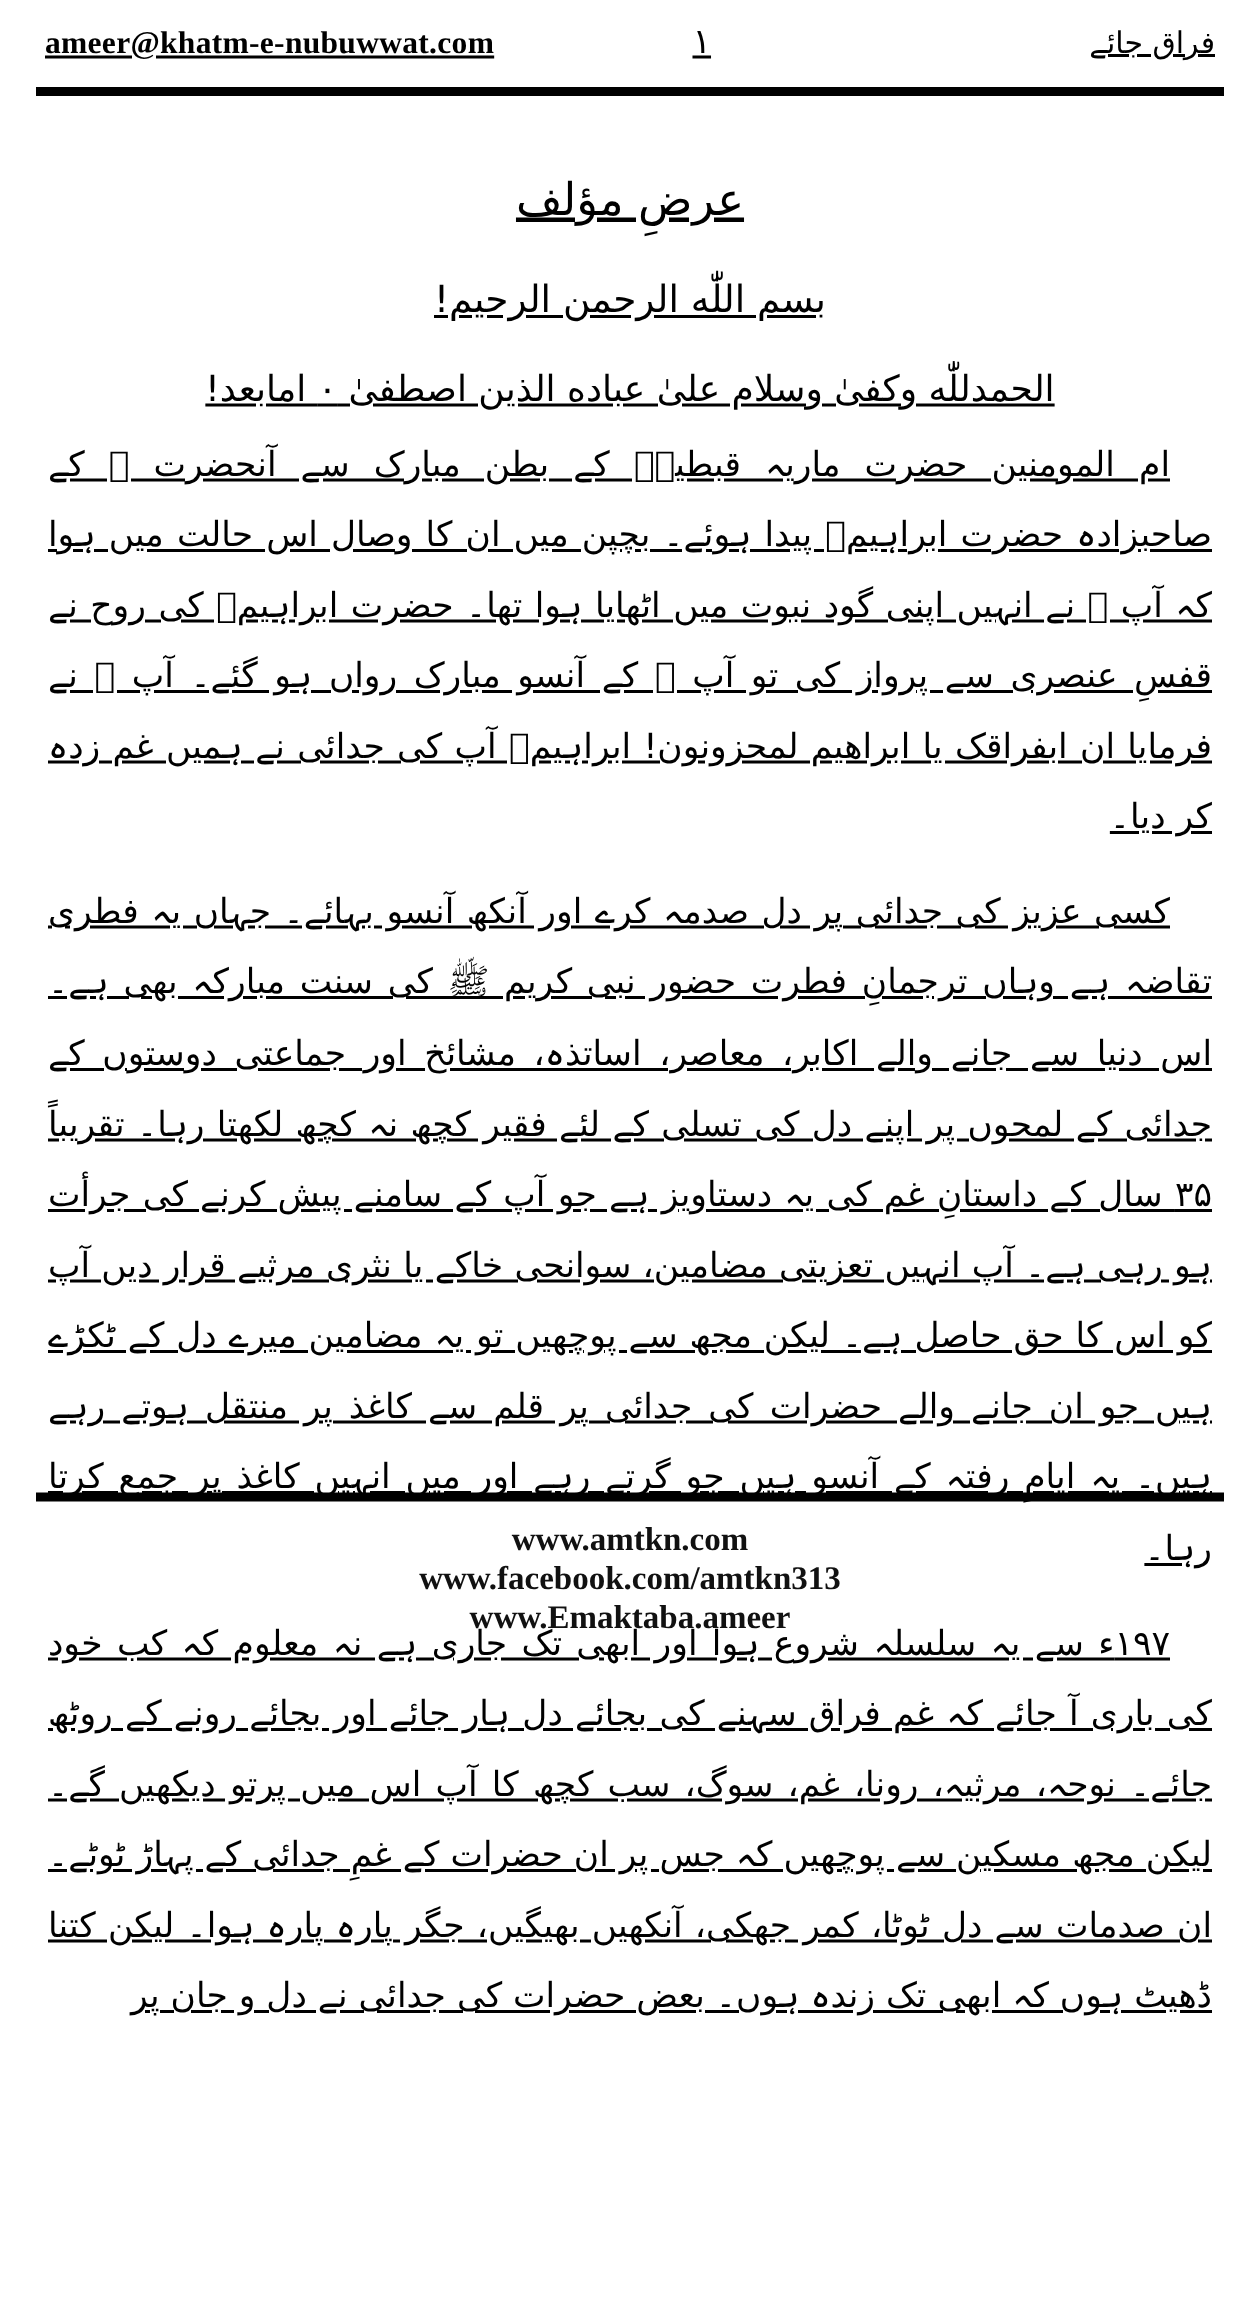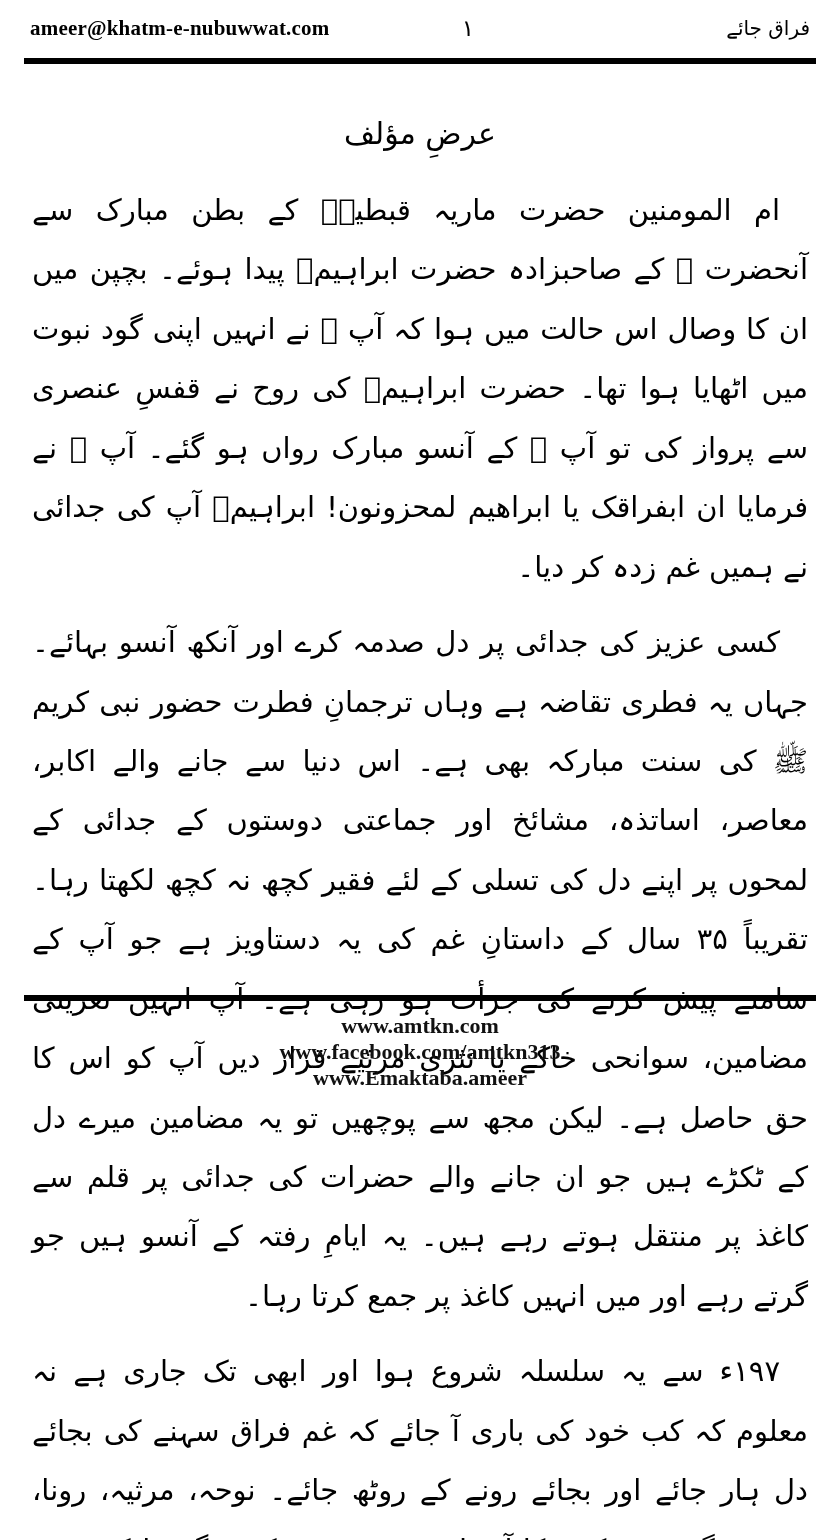--- a/index.html
+++ b/index.html
@@ -15,20 +15,21 @@
     position: relative;
     overflow: hidden;
   }
 
   .page {
     width: 840px;
     height: 1107px;
     position: relative;
     box-sizing: border-box;
     padding: 0 22px;
+    text-decoration: underline;
   }
 
   
   .header {
     display: flex;
     align-items: center;
     justify-content: space-between;
     height: 56px;
     padding: 0 8px;
   }
@@ -83,21 +84,21 @@
     margin: 0 0 22px 0;
     line-height: 1.5;
   }
   .centered-line.second {
     font-size: 24px;
     margin-bottom: 10px;
   }
 
   .para {
     font-family: "DejaVu Sans", sans-serif;
-    font-size: 29px;
+    font-size: 23px;
     line-height: 2.05;
     margin: 0 0 16px 0;
     text-align: justify;
     text-justify: inter-word;
     text-indent: 28px;
   }
   .para:last-child {
     margin-bottom: 0;
   }
 
@@ -133,21 +134,23 @@
     <span class="header-pageno">١</span>
     <span class="header-booktitle">فراق جائے</span>
   </div>
 
   <div class="rule"></div>
 
   <div class="content">
 
     <h1 class="doc-title">عرضِ مؤلف</h1>
 
+    <p class="centered-line">بسم اللّٰه الرحمن الرحیم!</p>
 
+    <p class="centered-line second">الحمدللّٰه وکفیٰ وسلام علیٰ عباده الذین اصطفیٰ ٠ امابعد!</p>
 
     <p class="para">ام المومنین حضرت ماریہ قبطیہؓ کے بطن مبارک سے آنحضرت ﷺ کے صاحبزادہ حضرت ابراہیمؓ پیدا ہوئے۔ بچپن میں ان کا وصال اس حالت میں ہوا کہ آپ ﷺ نے انہیں اپنی گود نبوت میں اٹھایا ہوا تھا۔ حضرت ابراہیمؓ کی روح نے قفسِ عنصری سے پرواز کی تو آپ ﷺ کے آنسو مبارک رواں ہو گئے۔ آپ ﷺ نے فرمایا ان ابفراقک یا ابراھیم لمحزونون! ابراہیمؓ آپ کی جدائی نے ہمیں غم زدہ کر دیا۔</p>
     <p class="para">کسی عزیز کی جدائی پر دل صدمہ کرے اور آنکھ آنسو بہائے۔ جہاں یہ فطری تقاضہ ہے وہاں ترجمانِ فطرت حضور نبی کریم ﷺ کی سنت مبارکہ بھی ہے۔ اس دنیا سے جانے والے اکابر، معاصر، اساتذہ، مشائخ اور جماعتی دوستوں کے جدائی کے لمحوں پر اپنے دل کی تسلی کے لئے فقیر کچھ نہ کچھ لکھتا رہا۔ تقریباً ۳۵ سال کے داستانِ غم کی یہ دستاویز ہے جو آپ کے سامنے پیش کرنے کی جرأت ہو رہی ہے۔ آپ انہیں تعزیتی مضامین، سوانحی خاکے یا نثری مرثیے قرار دیں آپ کو اس کا حق حاصل ہے۔ لیکن مجھ سے پوچھیں تو یہ مضامین میرے دل کے ٹکڑے ہیں جو ان جانے والے حضرات کی جدائی پر قلم سے کاغذ پر منتقل ہوتے رہے ہیں۔ یہ ایامِ رفتہ کے آنسو ہیں جو گرتے رہے اور میں انہیں کاغذ پر جمع کرتا رہا۔</p>
     <p class="para">۱۹۷ء سے یہ سلسلہ شروع ہوا اور ابھی تک جاری ہے نہ معلوم کہ کب خود کی باری آ جائے کہ غم فراق سہنے کی بجائے دل ہار جائے اور بجائے رونے کے روٹھ جائے۔ نوحہ، مرثیہ، رونا، غم، سوگ، سب کچھ کا آپ اس میں پرتو دیکھیں گے۔ لیکن مجھ مسکین سے پوچھیں کہ جس پر ان حضرات کے غمِ جدائی کے پہاڑ ٹوٹے۔ ان صدمات سے دل ٹوٹا، کمر جھکی، آنکھیں بھیگیں، جگر پارہ پارہ ہوا۔ لیکن کتنا ڈھیٹ ہوں کہ ابھی تک زندہ ہوں۔ بعض حضرات کی جدائی نے دل و جان پر</p>
 
   </div>
 
   <div class="footer-wrap">
     <div class="rule bottom"></div>
     <div class="footer">

